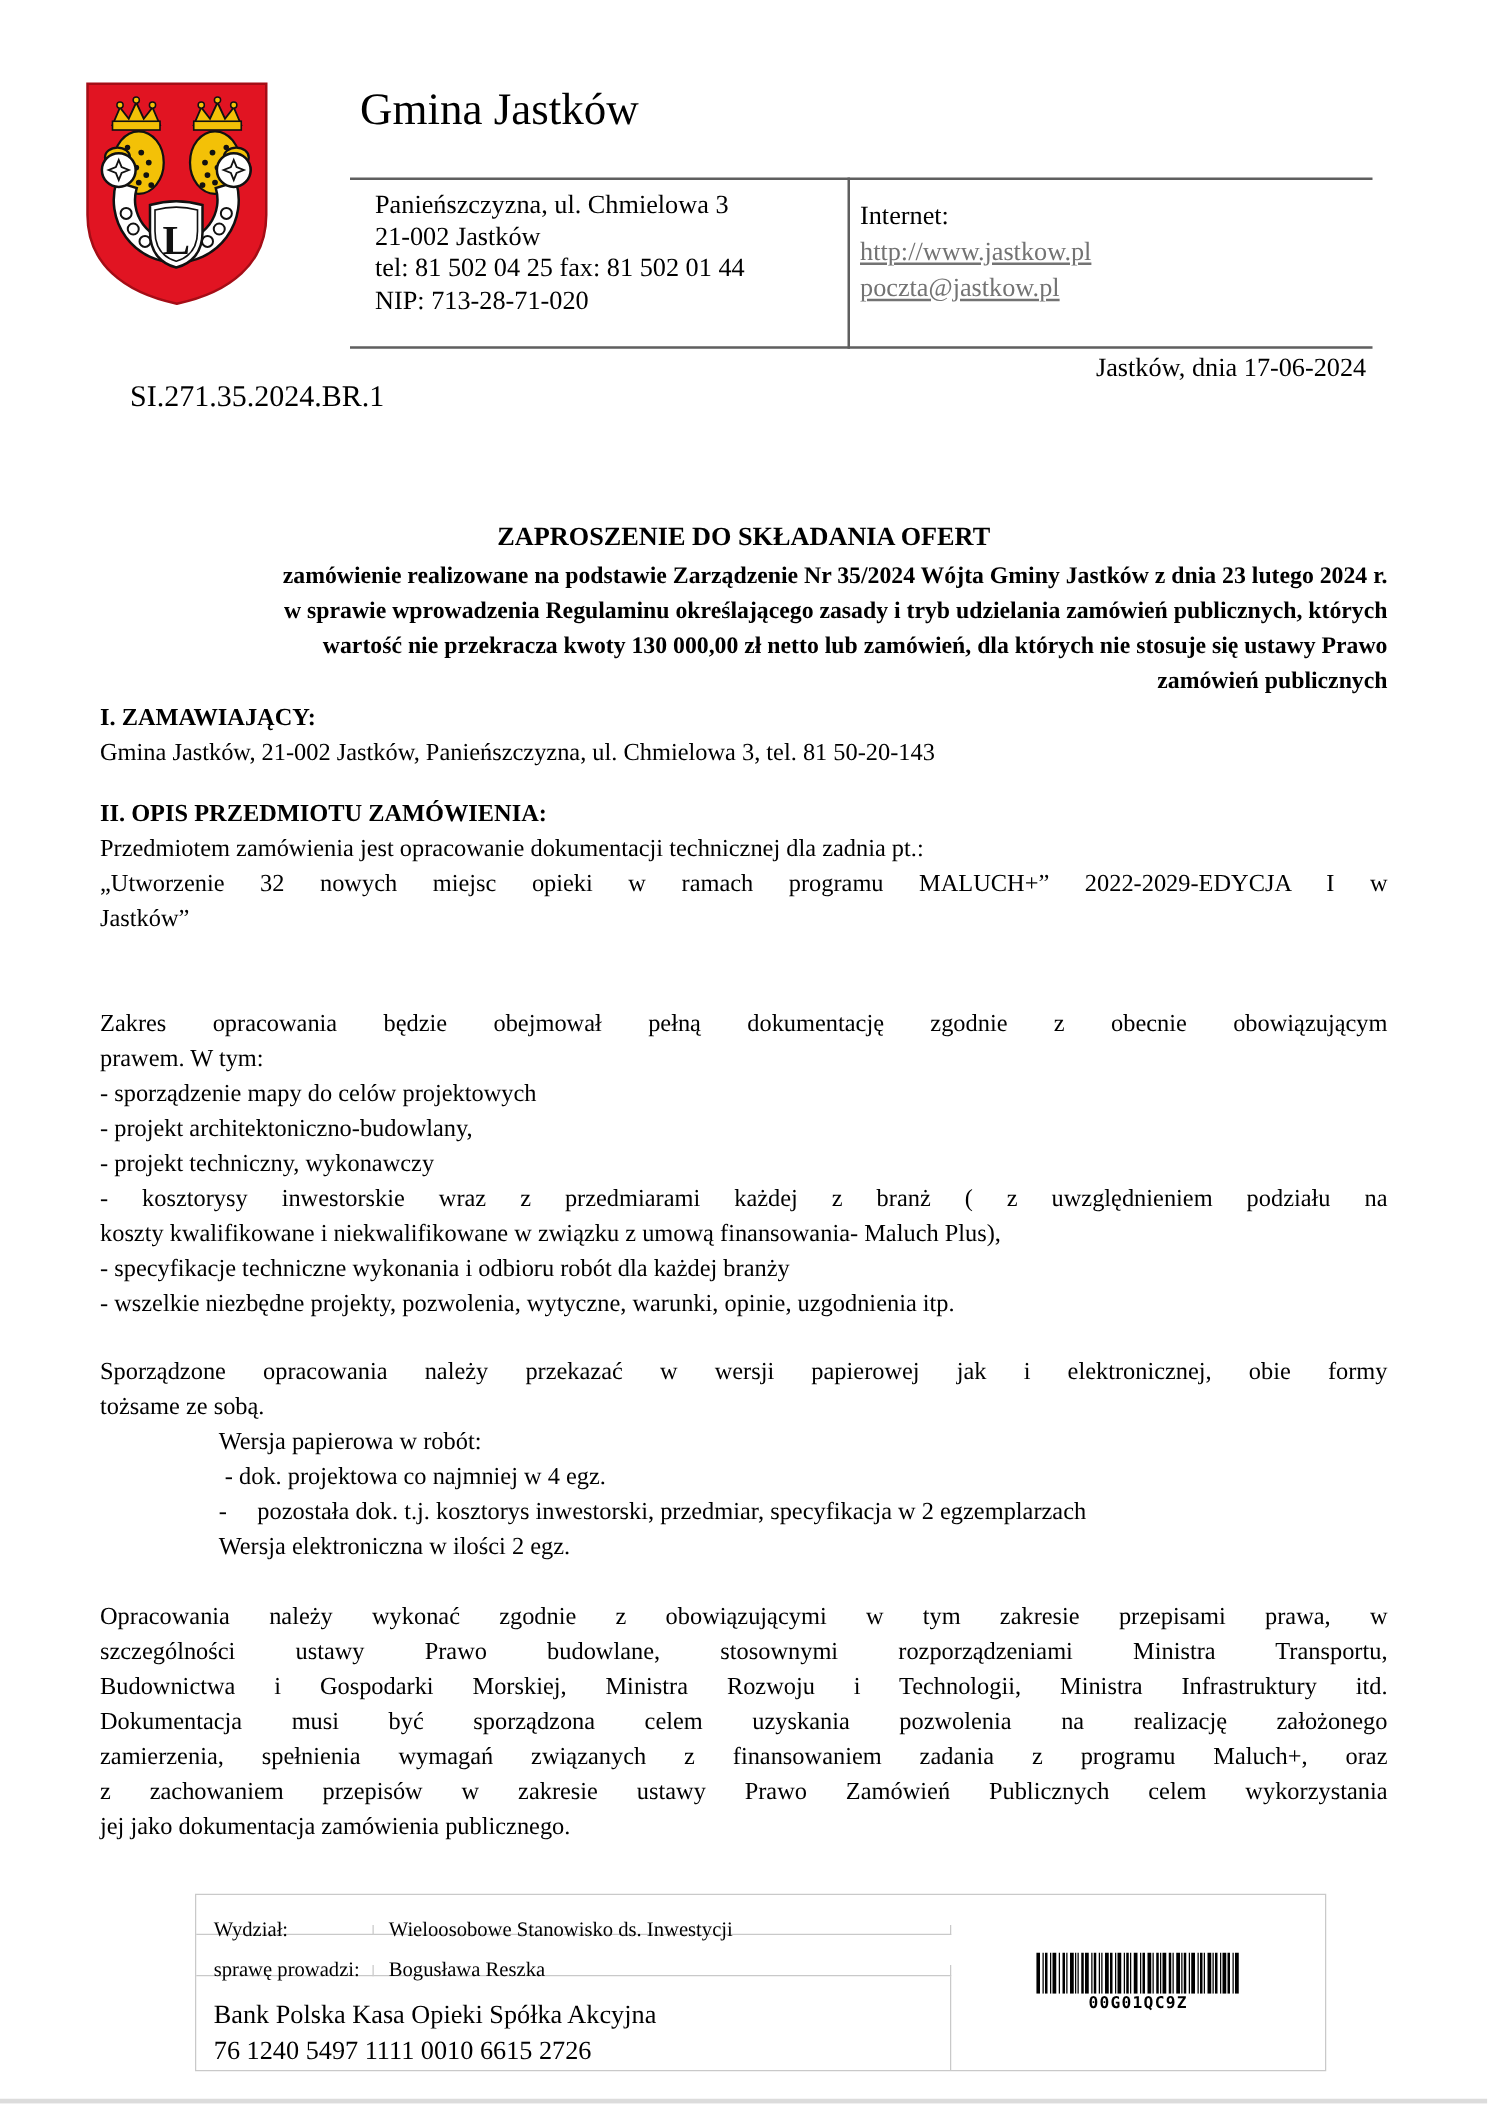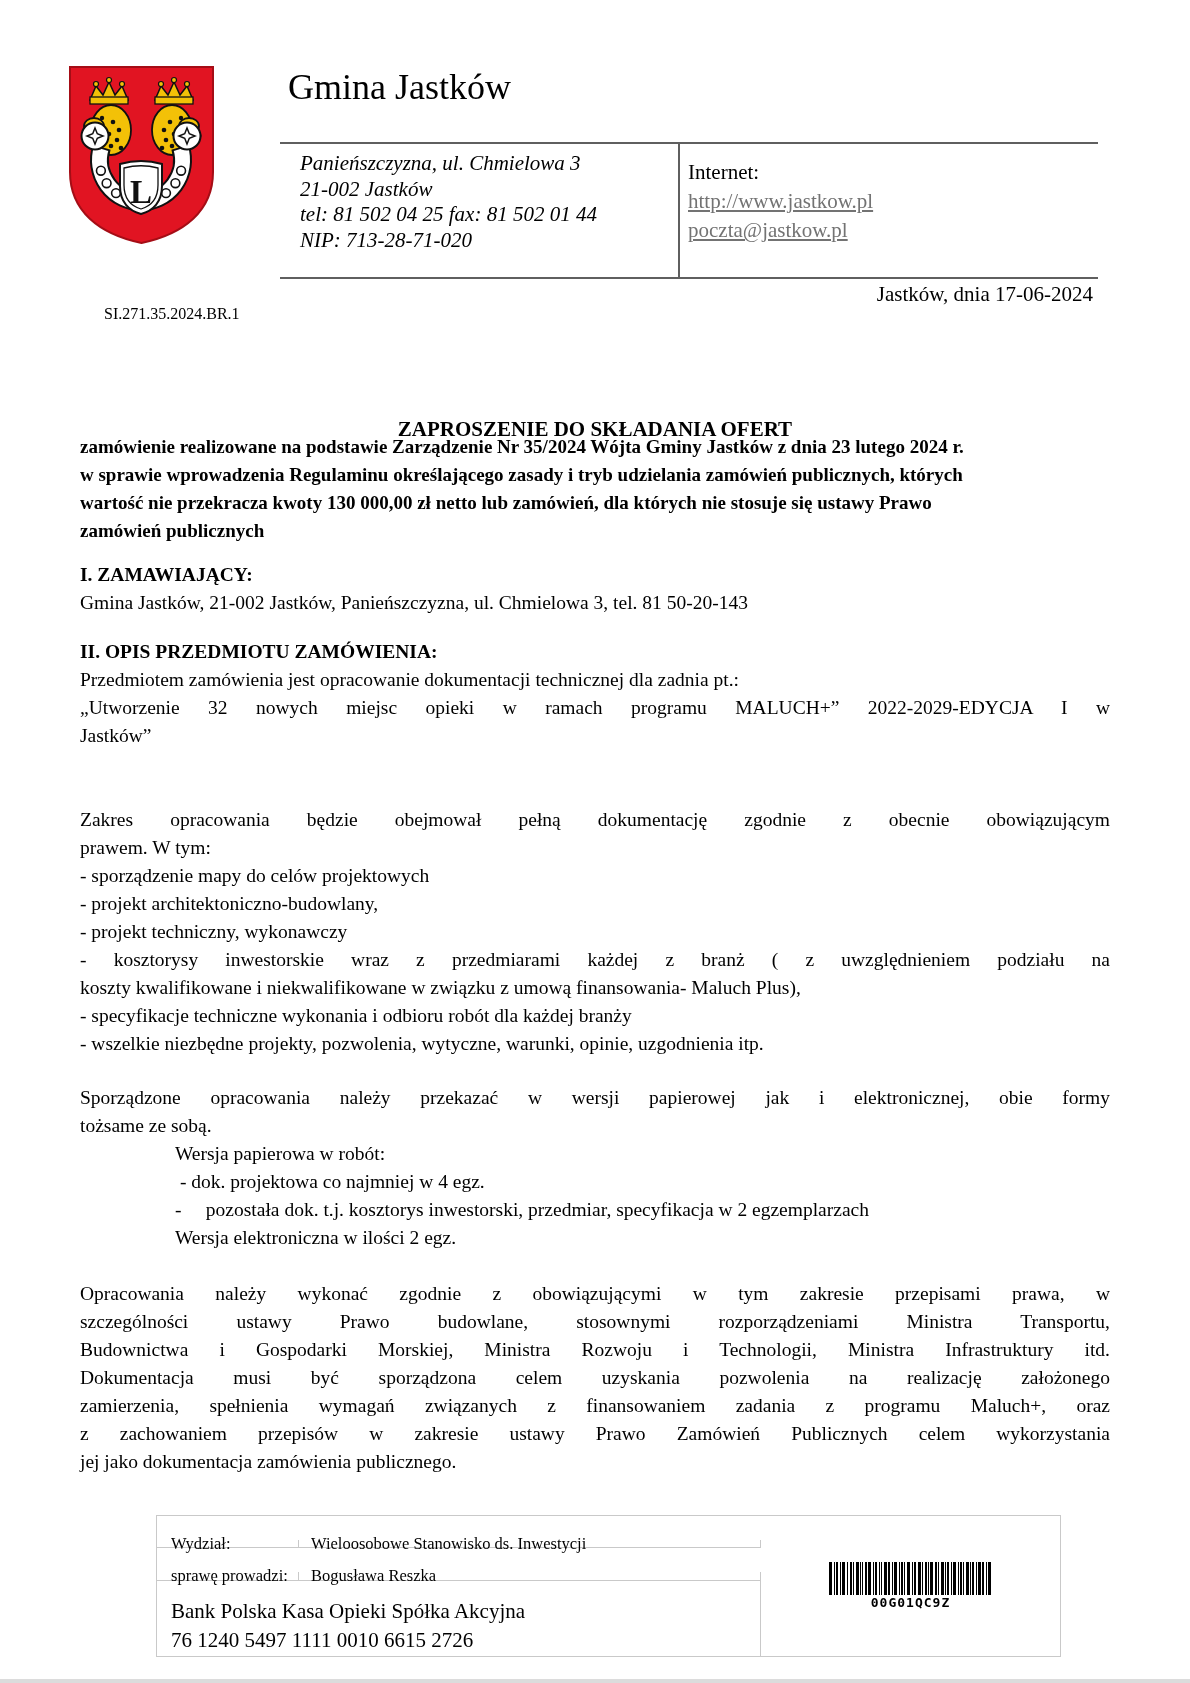--- a/index.html
+++ b/index.html
@@ -5,29 +5,29 @@
   html,body{margin:0;padding:0;background:#fff;}
   .page{position:relative;width:1190px;height:1683px;background:#fff;overflow:hidden;
         font-family:"Liberation Serif",serif;color:#000;}
   
   .logo{position:absolute;left:64px;top:64px;width:155px;height:183px;}
   .org-name{position:absolute;left:288px;top:66px;font-size:36px;white-space:nowrap;}
   .hline{position:absolute;left:280px;width:818px;height:2px;background:#5f5f5f;}
   .hline1{top:142px;}
   .hline2{top:277px;}
   .vline{position:absolute;left:678px;top:142px;width:2px;height:137px;background:#5f5f5f;}
-  .address{position:absolute;left:300px;top:151px;font-size:21px;line-height:25.5px;font-style:italic;}
+  .address{position:absolute;left:300px;top:151px;font-size:21px;line-height:25.5px;}
   .internet{position:absolute;left:688px;top:158px;font-size:21px;line-height:29px;}
   .weblink{color:#737373;text-decoration:underline;display:block;}
   .date-line{position:absolute;left:280px;top:282px;width:813px;text-align:right;font-size:21px;}
-  .ref{position:absolute;left:104px;top:305px;font-size:16px;}
+  .ref{position:absolute;left:104px;top:305px;font-size:24px;}
   
   .blk{position:absolute;left:80px;width:1030px;font-size:19.5px;line-height:28px;}
   .doc-title{top:415px;text-align:center;font-weight:700;font-size:21px;}
-  .doc-subtitle{top:433px;font-weight:700;font-size:19px;text-align:left;}
+  .doc-subtitle{top:447px;font-weight:700;font-size:19px;text-align:right;}
   .sec1{top:561px;}
   .sec2{top:638px;}
   .zakres{top:806px;}
   .delivery{top:1084px;}
   .final{top:1280px;}
   .bold{font-weight:700;}
   .jline{text-align:justify;text-align-last:justify;}
   .indent{padding-left:95px;white-space:pre-wrap;}
   
   .ftable{position:absolute;left:156px;top:1515px;width:903px;height:140px;

